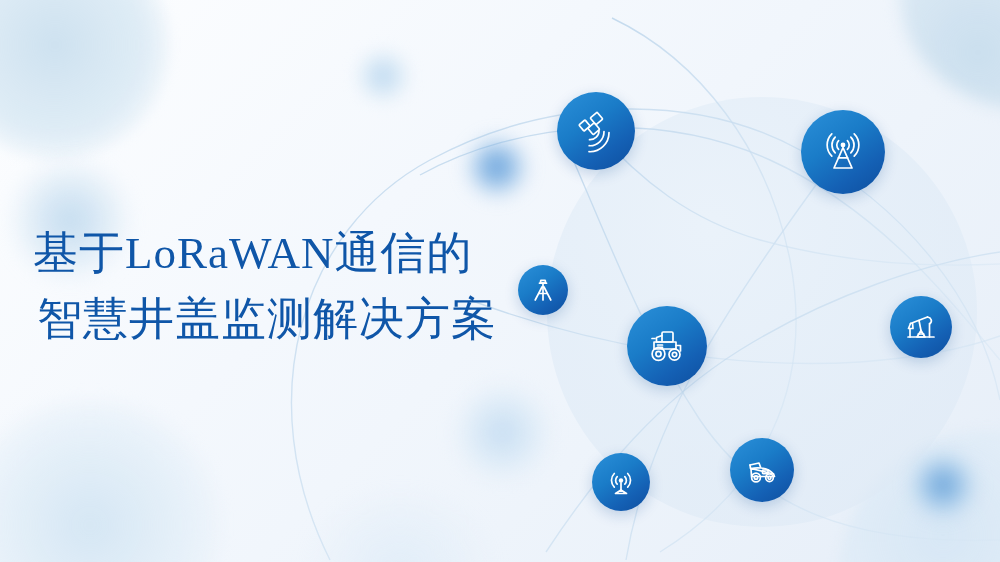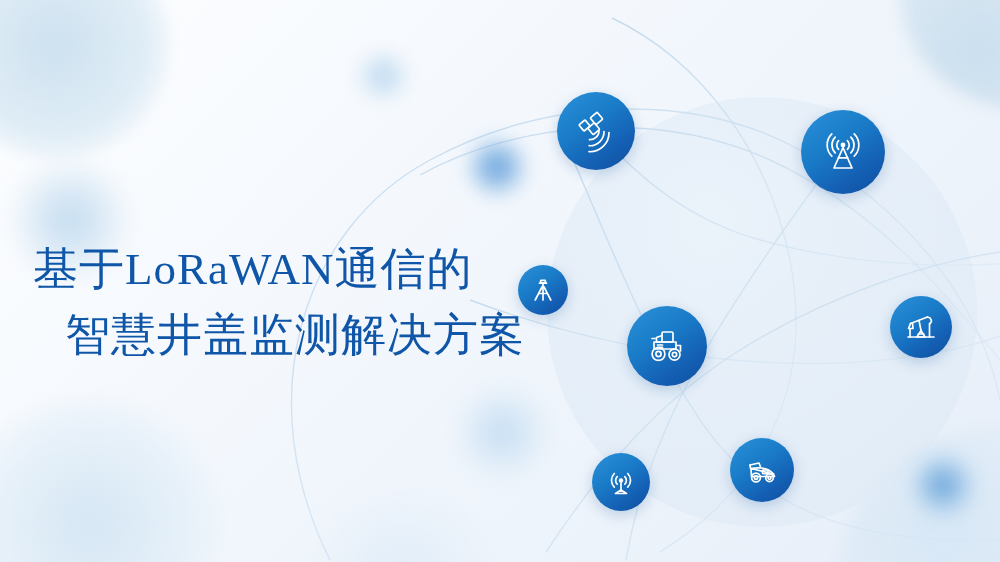--- a/index.html
+++ b/index.html
@@ -84,32 +84,32 @@
   #node-satellite{left:557px;top:92px;width:78px;height:78px;}
   #node-antenna{left:801px;top:110px;width:84px;height:84px;}
   #node-tripod{left:518px;top:265px;width:50px;height:50px;}
   #node-tractor{left:627px;top:306px;width:80px;height:80px;}
   #node-pump{left:890px;top:296px;width:62px;height:62px;}
   #node-sensor{left:592px;top:453px;width:58px;height:58px;}
   #node-harvester{left:730px;top:438px;width:64px;height:64px;}
 
   
   #title-block{
-    position:absolute;left:33px;top:236px;width:520px;
+    position:absolute;left:33px;top:220px;width:520px;
     color:#0f56a8;
   }
   .title-line{
     font-family:"Liberation Serif", serif;
     font-size:45px;
     line-height:66px;
     letter-spacing:1px;
     white-space:nowrap;
     color:#0f56a8;
   }
-  #title-line-2{ padding-left:4px;text-align:center; }
+  #title-line-2{ padding-left:4px; }
 </style>
 </head>
 <body>
 
 <div id="slide">
 
   <div class="blob blob-tl"></div>
   <div class="blob blob-ml"></div>
   <div class="blob blob-bl"></div>
   <div class="blob blob-bm"></div>

